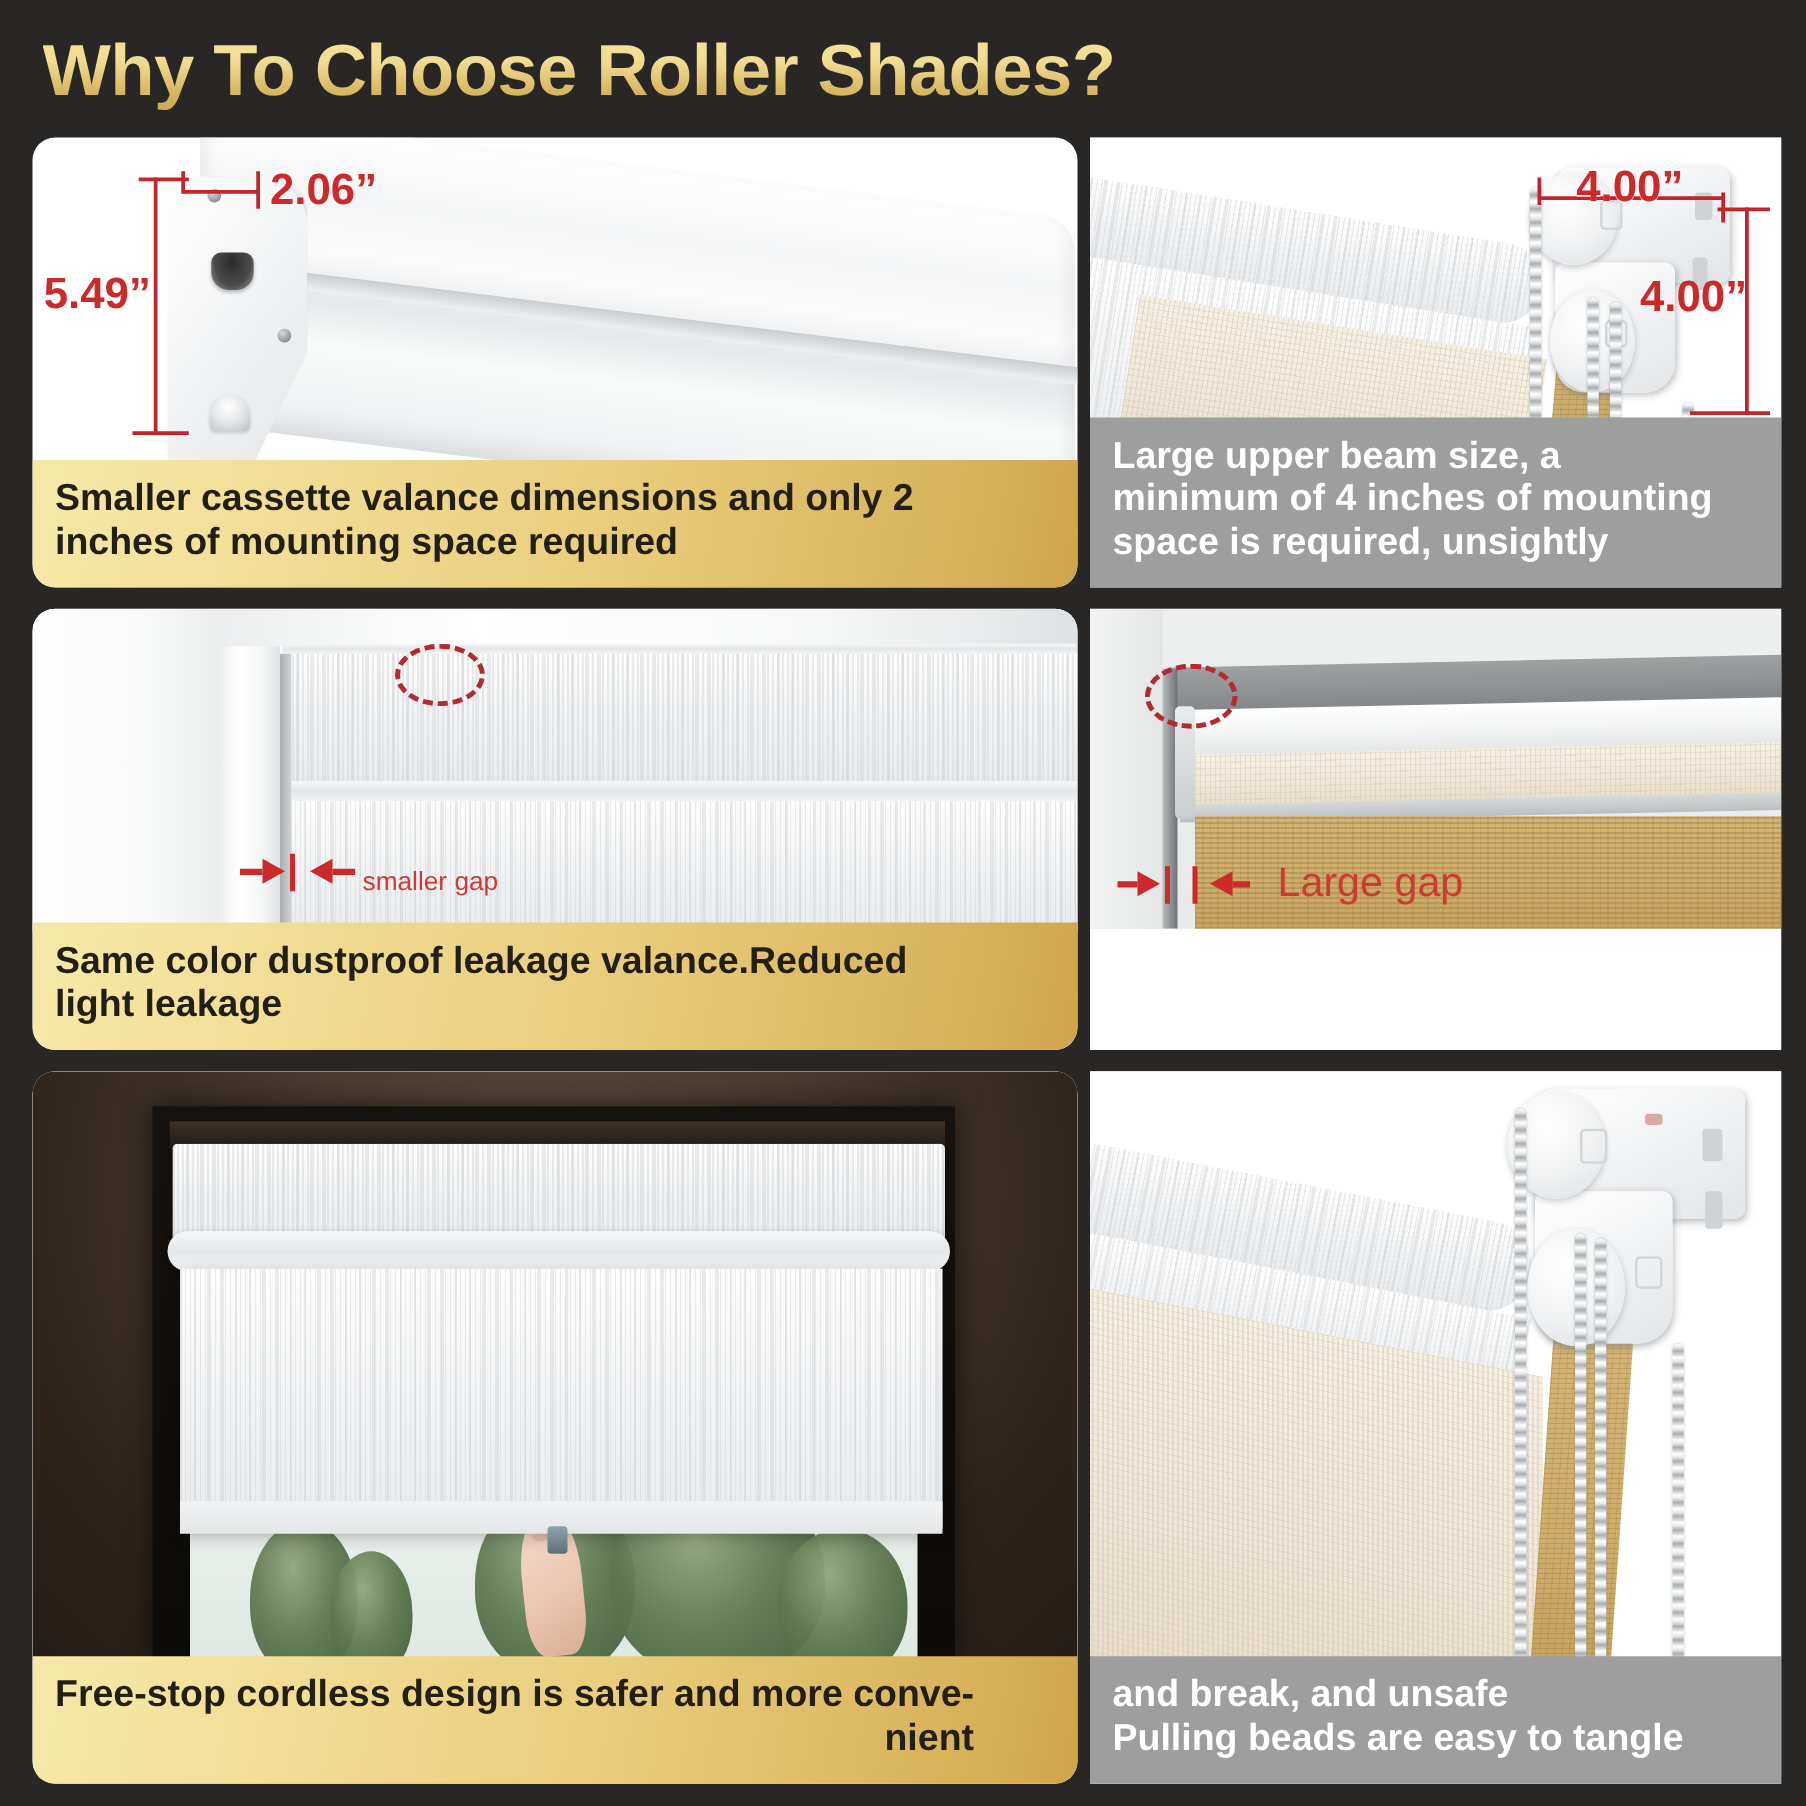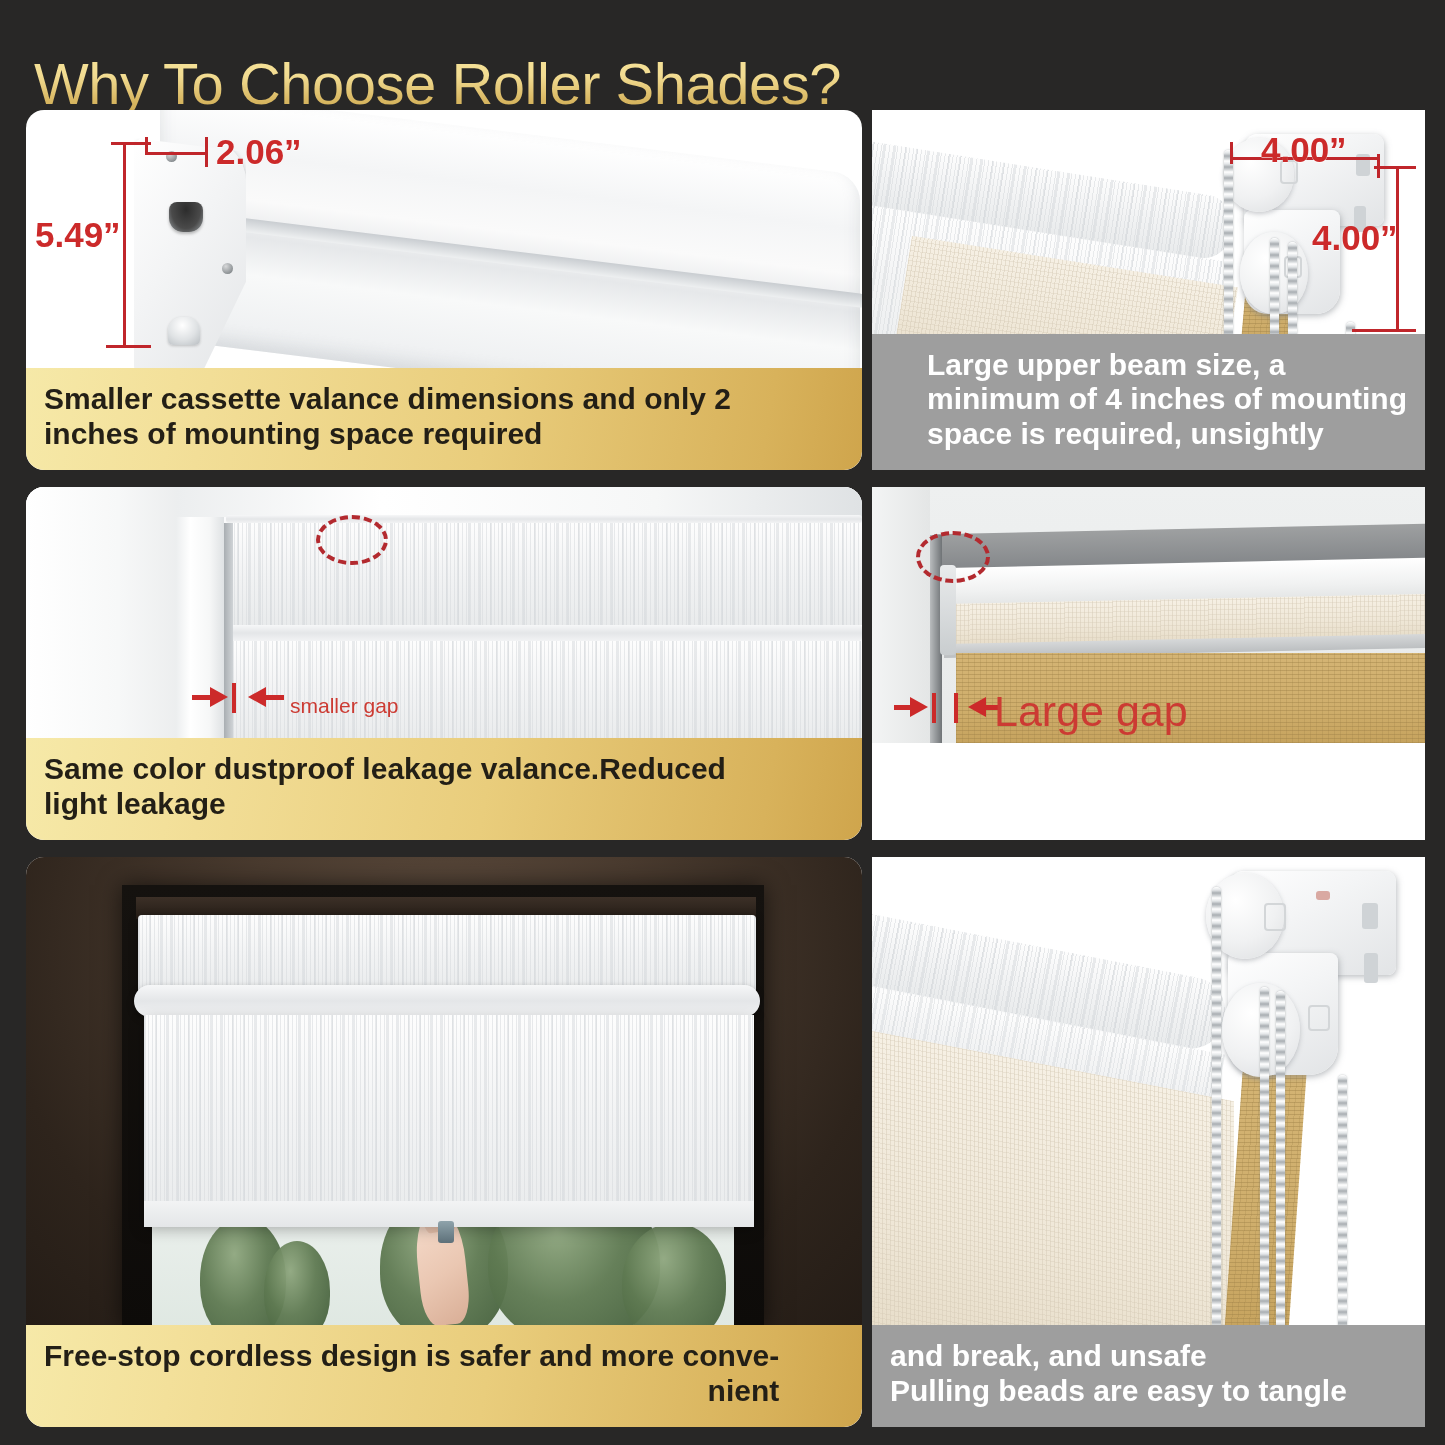--- a/index.html
+++ b/index.html
@@ -20,30 +20,29 @@
   }
 
   
   .title {
     position: absolute;
     left: 34px;
     top: 22px;
     width: 1000px;
     height: 70px;
     font-size: 58px;
-    font-weight: normal;
+    font-weight: bold;
     letter-spacing: -0.5px;
     line-height: 70px;
     background: linear-gradient(180deg, #f7e49a 0%, #f2dc92 38%, #d9b863 72%, #c9a64f 100%);
     -webkit-background-clip: text;
     background-clip: text;
     color: transparent;
     -webkit-text-fill-color: transparent;
     white-space: nowrap;
-    margin-top: 27px;
   }
 
   
   .panel {
     position: absolute;
     overflow: hidden;
     background: #ffffff;
   }
   .panel.left  { border-radius: 18px; }
   .panel.right { border-radius: 0px; }
@@ -366,21 +365,21 @@
       <div class="dim-tick-v" style="left:358px; top:32px; height:22px;"></div>
       <div class="dim-tick-v" style="left:505px; top:44px; height:24px;"></div>
       <div class="dim-text" style="left:389px; top:20px; font-size:35px;">4.00”</div>
 
       <div class="dim-line-v" style="left:524px; top:56px; height:166px;"></div>
       <div class="dim-tick-h" style="left:502px; top:56px; width:42px;"></div>
       <div class="dim-tick-h" style="left:480px; top:219px; width:64px;"></div>
       <div class="dim-text" style="left:440px; top:108px; font-size:35px;">4.00”</div>
     </div>
 
-    <div class="caption gray" style="justify-content:flex-end;">
+    <div class="caption gray" style="">
       <div>
         <span>Large upper beam size, a</span>
         <span>minimum of 4 inches of mounting</span>
         <span>space is required, unsightly</span>
       </div>
     </div>
   </div>
 
   <div class="panel left p-ml">
     <div class="photo" style="height:258px; background:#fbfbfc;">
@@ -438,21 +437,21 @@
             background:linear-gradient(180deg,#e9ebec,#c9cdcf); border-radius:4px;"></div>
 
       <div class="dash-ellipse" style="left:44px; top:44px; width:74px; height:52px;"></div>
 
       <div class="arrow-stem" style="left:22px; top:218px; width:16px;"></div>
       <div class="arrow-r" style="left:38px; top:210px;"></div>
       <div class="gap-bar" style="left:60px; top:206px; height:30px;"></div>
       <div class="gap-bar" style="left:82px; top:206px; height:30px;"></div>
       <div class="arrow-l" style="left:96px; top:210px;"></div>
       <div class="arrow-stem" style="left:114px; top:218px; width:14px;"></div>
-      <div class="gap-label" style="left:122px; top:200px; font-size:43px;">Large gap</div>
+      <div class="gap-label" style="left:150px; top:200px; font-size:33px;">Large gap</div>
     </div>
 
   </div>
 
   <div class="panel left p-bl">
     <div class="photo" style="height:472px;">
       <div class="room-wall"></div>
 
       <div class="window-recess" style="left:96px; top:28px; width:642px; height:444px;"></div>
 

